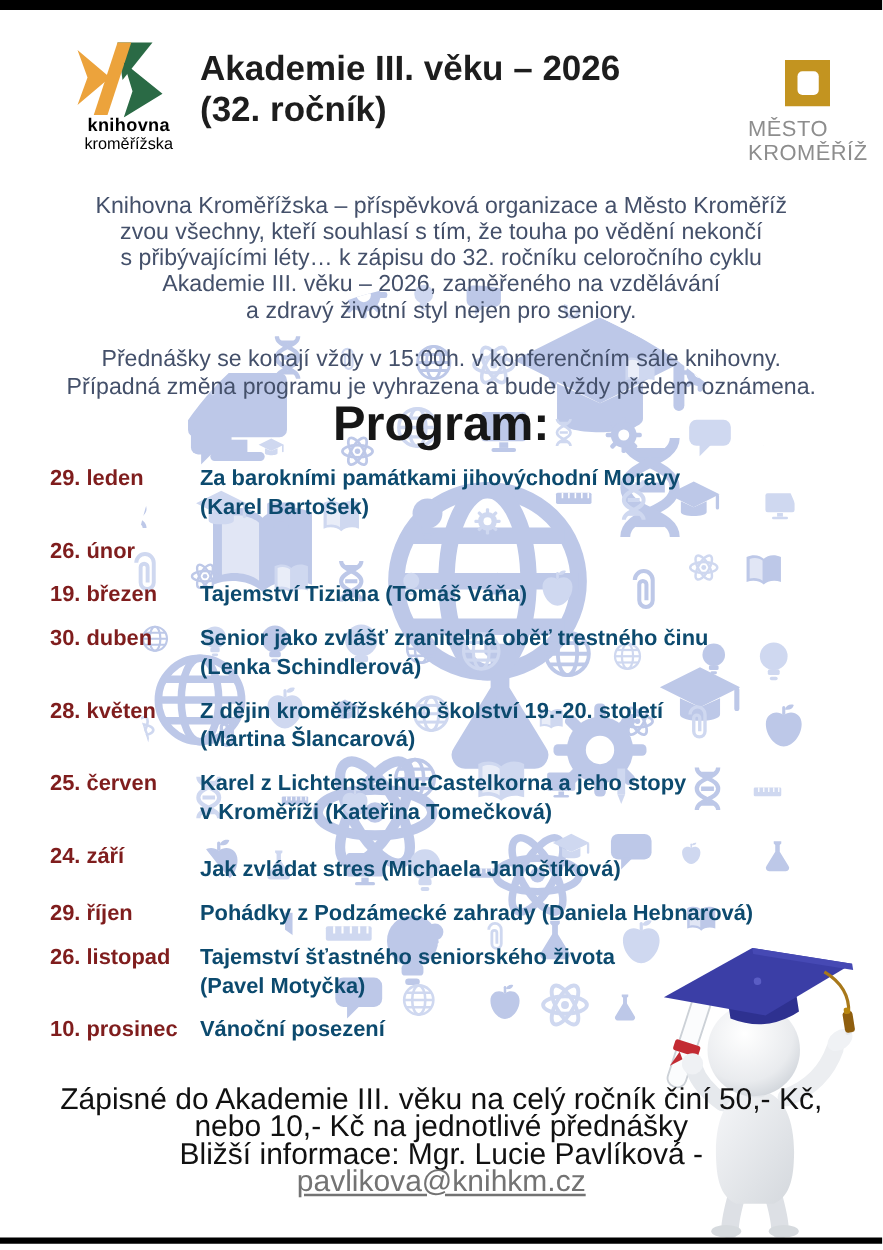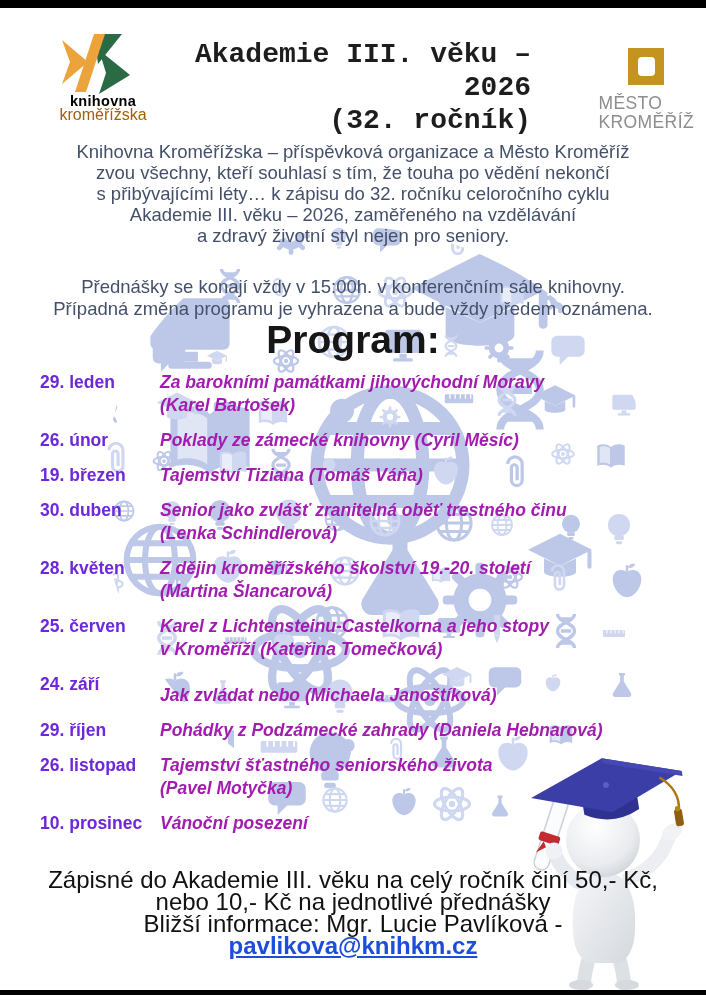--- a/index.html
+++ b/index.html
@@ -13,57 +13,57 @@
   .bar.bottom{top:990px;height:5px;}
 
   
   .watermark{position:absolute;left:0;top:0;z-index:0;pointer-events:none;}
 
   
   .header{position:absolute;left:0;top:30px;width:706px;height:115px;z-index:1;}
   .lib-logo{position:absolute;left:28px;top:2px;width:150px;text-align:center;}
   .lib-logo svg{display:block;margin:0 auto;}
   .lib-name1{font-weight:bold;font-size:14.5px;line-height:14px;color:#000000;letter-spacing:.3px;}
-  .lib-name2{font-size:16px;line-height:14px;color:#a16207;}
-  .title-block{position:absolute;left:160px;right:175px;top:8px;text-align:right;font-family:Liberation Mono, monospace;}
+  .lib-name2{font-size:13px;line-height:14px;color:#000000;}
+  .title-block{position:absolute;left:160px;right:175px;top:8px;text-align:left;}
   .title-line{font-size:28px;font-weight:bold;line-height:33px;color:#1d1d1d;margin:0;}
   .city-logo{position:absolute;right:12px;top:18px;display:flex;align-items:center;gap:9px;flex-direction:column;}
   .city-mark{width:36px;height:37px;background:#c39420;display:flex;align-items:center;justify-content:center;}
   .city-mark .inner{width:17px;height:19px;background:#fff;border-radius:4px;}
   .city-text{color:#8d8d8d;font-size:17.5px;line-height:19px;letter-spacing:.4px;}
 
   
   .intro{
     position:absolute;left:20px;right:20px;top:137px;z-index:1;
     text-align:center;font-size:18.5px;line-height:21px;color:#44506a;
-    white-space:pre-line;margin:4px;
+    white-space:pre-line;margin:16px;
   }
   .note{
     position:absolute;left:12px;right:12px;top:260px;z-index:1;
     text-align:center;font-size:18.5px;line-height:22px;color:#44506a;
     white-space:pre-line;margin:16px;
   }
   .program-heading{
     position:absolute;left:0;right:0;top:318px;z-index:1;
     text-align:center;font-size:39px;font-weight:bold;color:#161616;margin:0;
   }
 
   
   .program{position:absolute;left:40px;right:14px;top:371px;z-index:1;}
   .row{display:flex;margin-bottom:12px;}
-  .date{flex:none;width:120px;font-weight:bold;font-size:17.5px;line-height:23px;color:#6d28d9;}
-  .ttl{font-weight:bold;font-size:17.5px;line-height:23px;color:#a21caf;white-space:pre-line;font-style:italic;}
+  .date{flex:none;width:120px;font-weight:bold;font-size:17.5px;line-height:23px;color:#7f1d1d;}
+  .ttl{font-weight:bold;font-size:17.5px;line-height:23px;color:#0c4a6e;white-space:pre-line;}
   .ttl.lowered{padding-top:11px;}
 
   
   .footer{
     position:absolute;left:0;right:0;top:869px;z-index:2;
     text-align:center;font-size:24px;line-height:22px;color:#111;
   }
-  .email{color:#1d4ed8;text-decoration:underline;font-weight:bold;}
+  .email{color:#737373;text-decoration:underline;}
 
   
   .figure{position:absolute;right:4px;top:740px;z-index:1;}
 </style>
 </head>
 <body>
 
 <div class="page">
 
   <div class="bar top"></div>
@@ -319,21 +319,20 @@
   <h2 class="program-heading">Program:</h2>
 
   <div class="program">
     <div class="row">
       <div class="date">29. leden</div>
       <div class="ttl">Za barokními památkami jihovýchodní Moravy
 (Karel Bartošek)</div>
     </div>
     <div class="row">
       <div class="date">26. únor</div>
-      <div class="ttl">Poklady ze zámecké knihovny (Cyril Měsíc)</div>
     </div>
     <div class="row">
       <div class="date">19. březen</div>
       <div class="ttl">Tajemství Tiziana (Tomáš Váňa)</div>
     </div>
     <div class="row" style="margin-top:8px">
       <div class="date">30. duben</div>
       <div class="ttl">Senior jako zvlášť zranitelná oběť trestného činu
 (Lenka Schindlerová)</div>
     </div>
@@ -342,21 +341,21 @@
       <div class="ttl">Z dějin kroměřížského školství 19.-20. století
 (Martina Šlancarová)</div>
     </div>
     <div class="row" style="margin-top:4px">
       <div class="date">25. červen</div>
       <div class="ttl">Karel z Lichtensteinu-Castelkorna a jeho stopy
 v Kroměříži (Kateřina Tomečková)</div>
     </div>
     <div class="row">
       <div class="date">24. září</div>
-      <div class="ttl lowered">Jak zvládat nebo (Michaela Janoštíková)</div>
+      <div class="ttl lowered">Jak zvládat stres (Michaela Janoštíková)</div>
     </div>
     <div class="row">
       <div class="date">29. říjen</div>
       <div class="ttl">Pohádky z Podzámecké zahrady (Daniela Hebnarová)</div>
     </div>
     <div class="row">
       <div class="date">26. listopad</div>
       <div class="ttl">Tajemství šťastného seniorského života
 (Pavel Motyčka)</div>
     </div>

